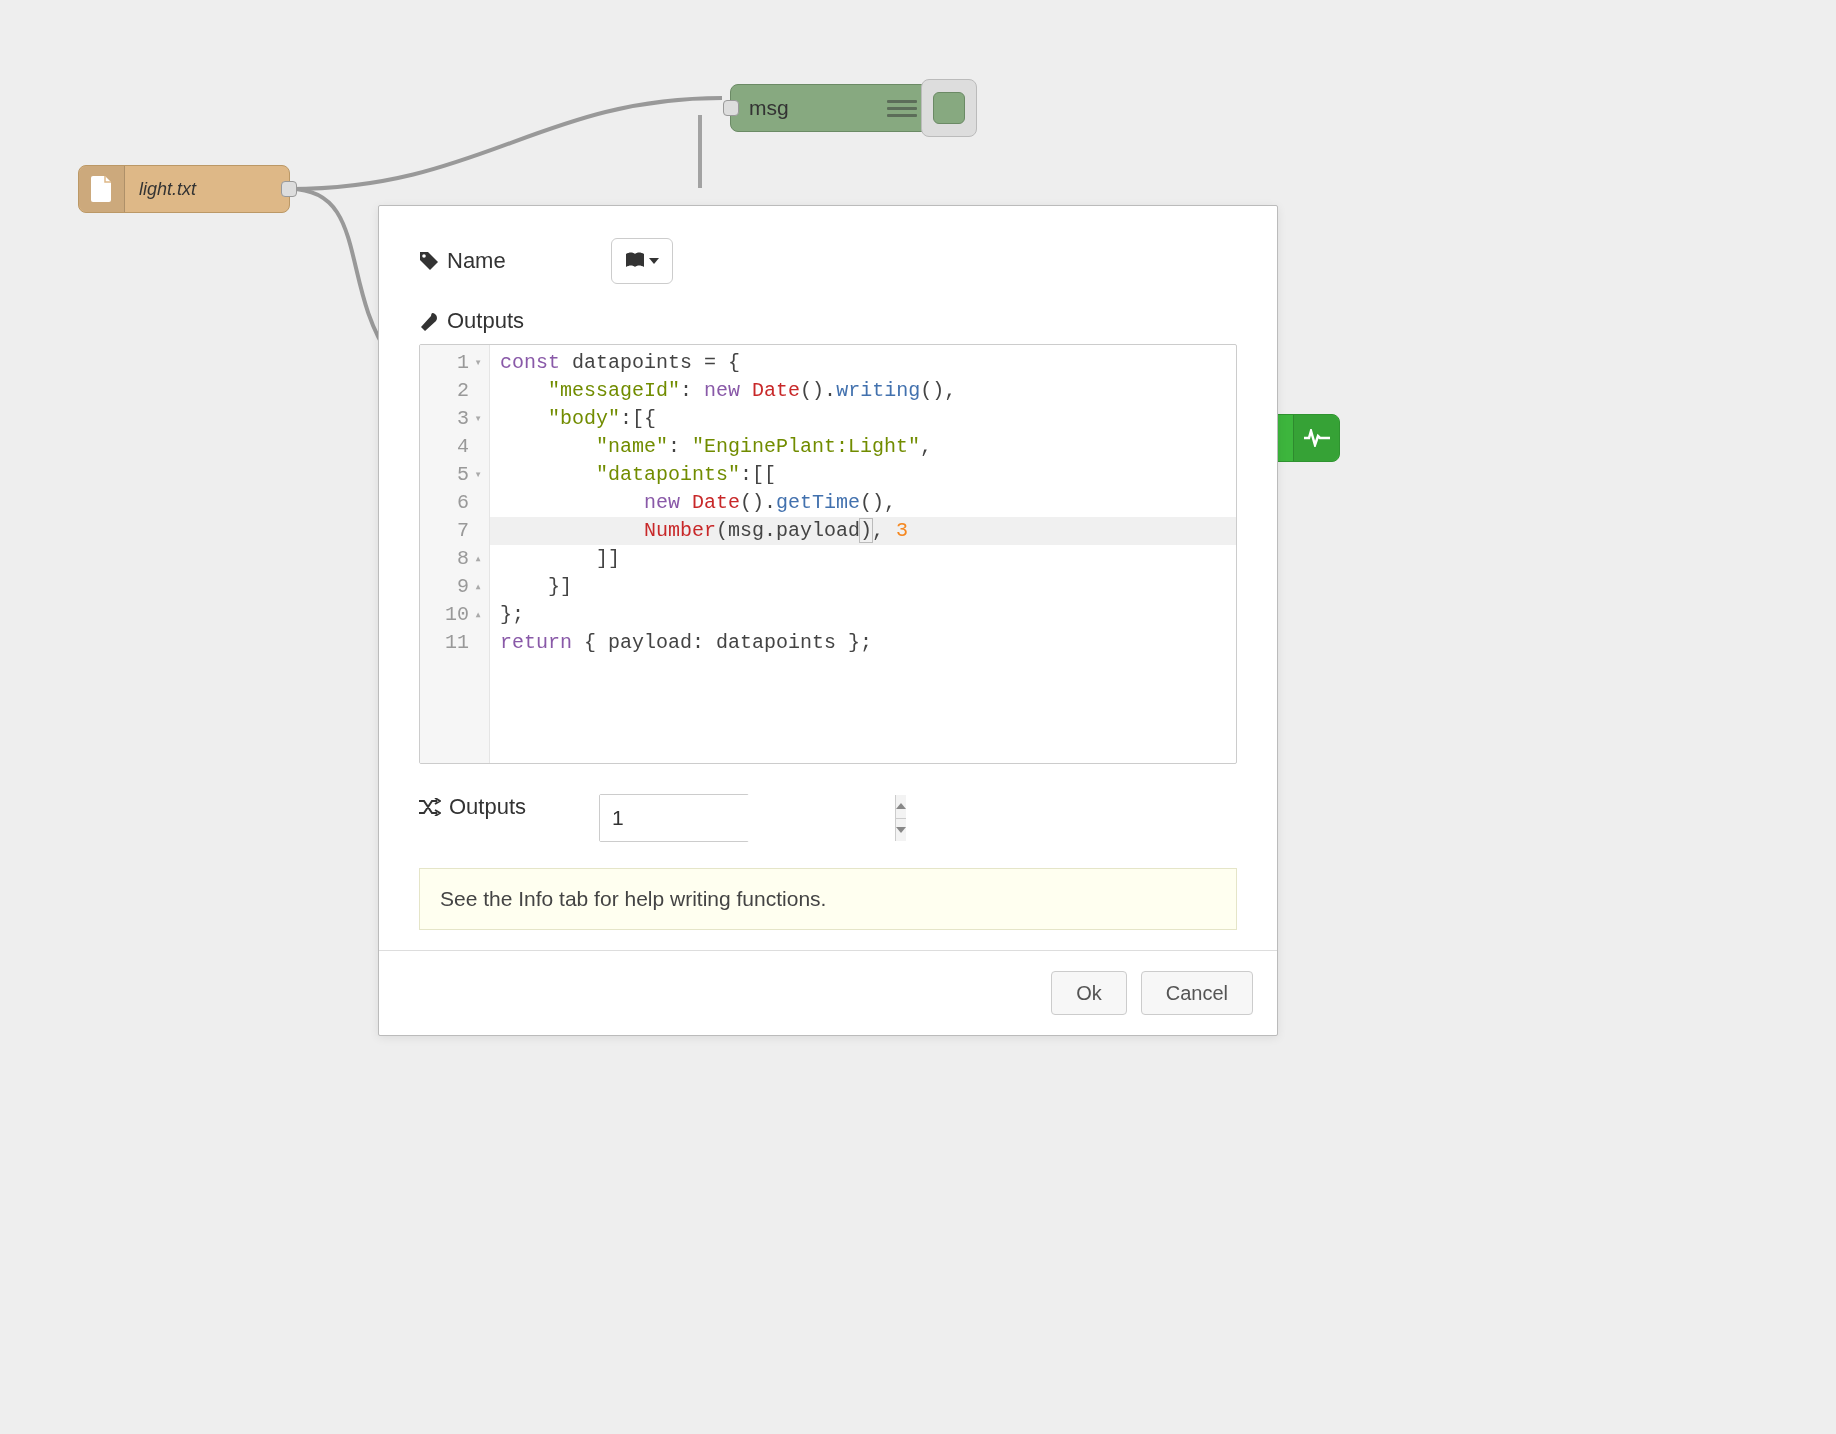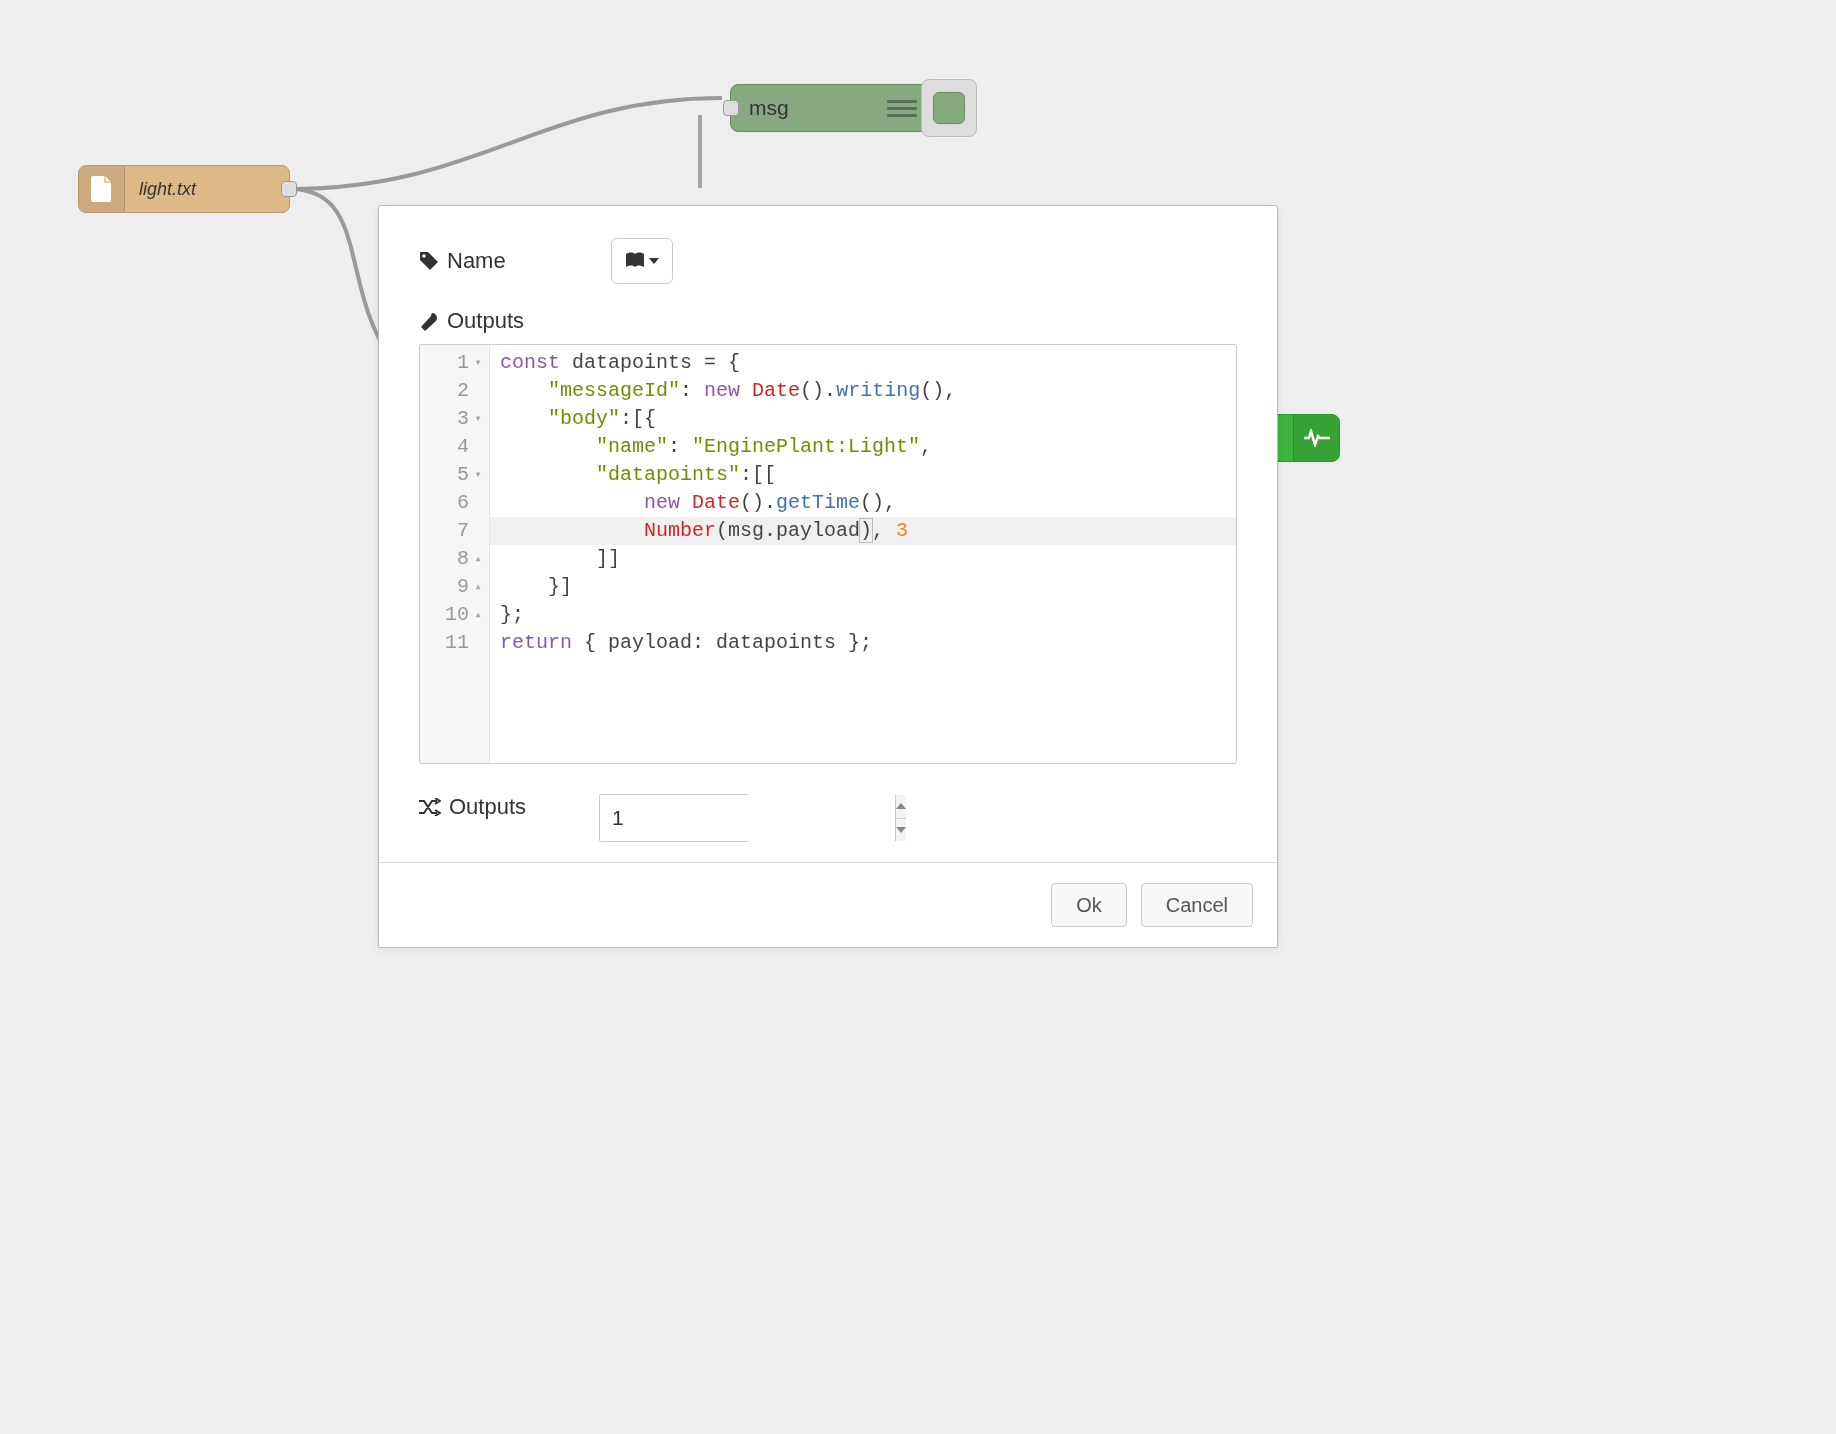--- a/index.html
+++ b/index.html
@@ -482,19 +482,20 @@
           <div class="spinner-btn">
               <div class="arrow-up"></div>
             </div>
           <div class="spinner-btn">
               <div class="arrow-down"></div>
             </div>
         </div>
       </div>
     </div>
 
+    <div class="info-tip">See the Info tab for help writing functions.</div>
   </div>
 
   <div class="dialog-footer">
     <div class="btn">Ok</div>
     <div class="btn">Cancel</div>
   </div>
 </div>
 
 </body></html>

